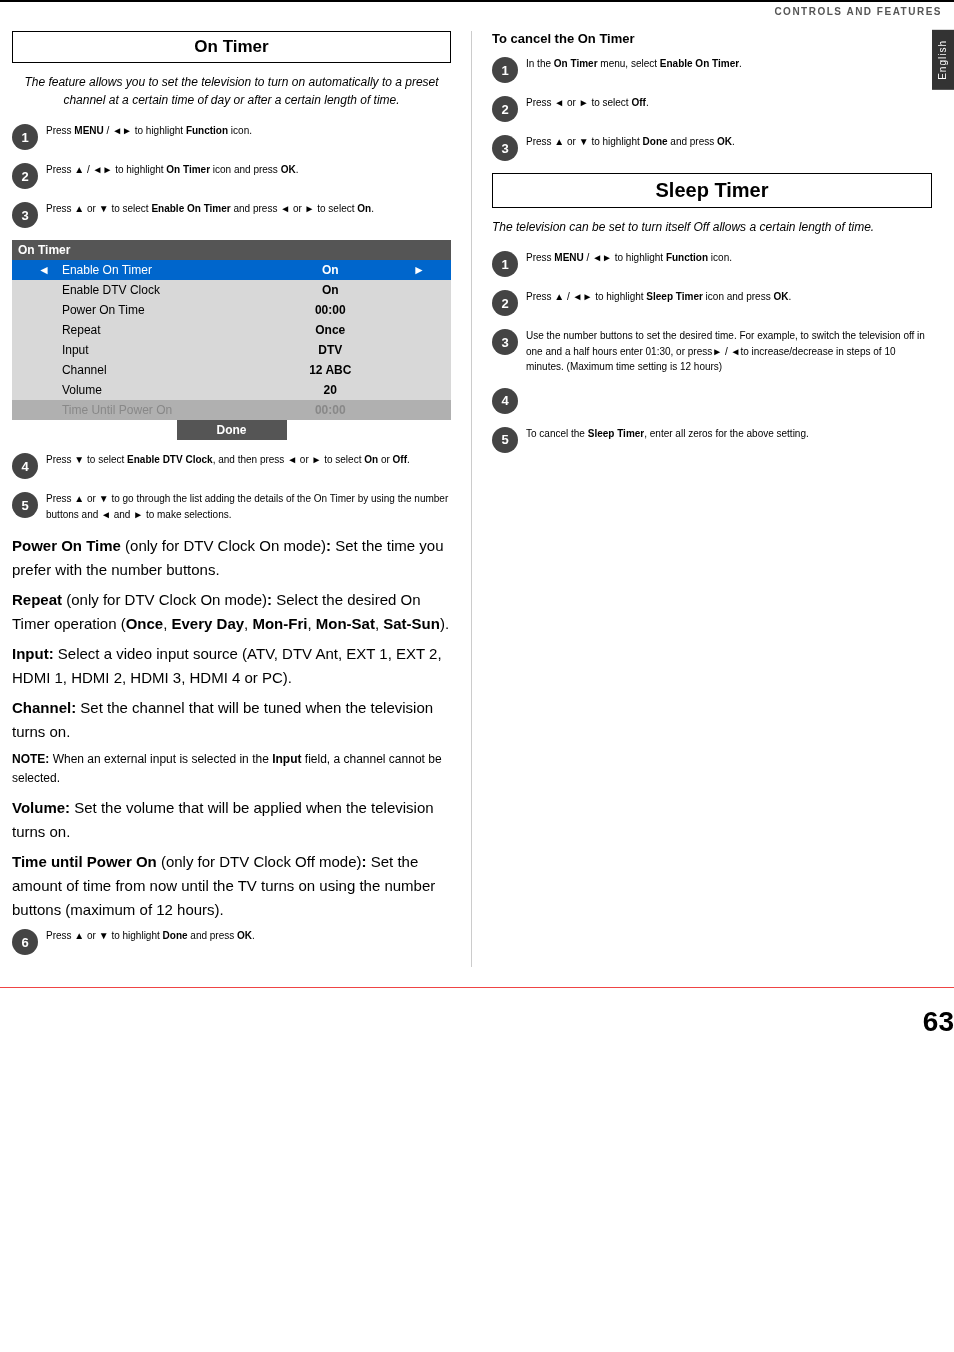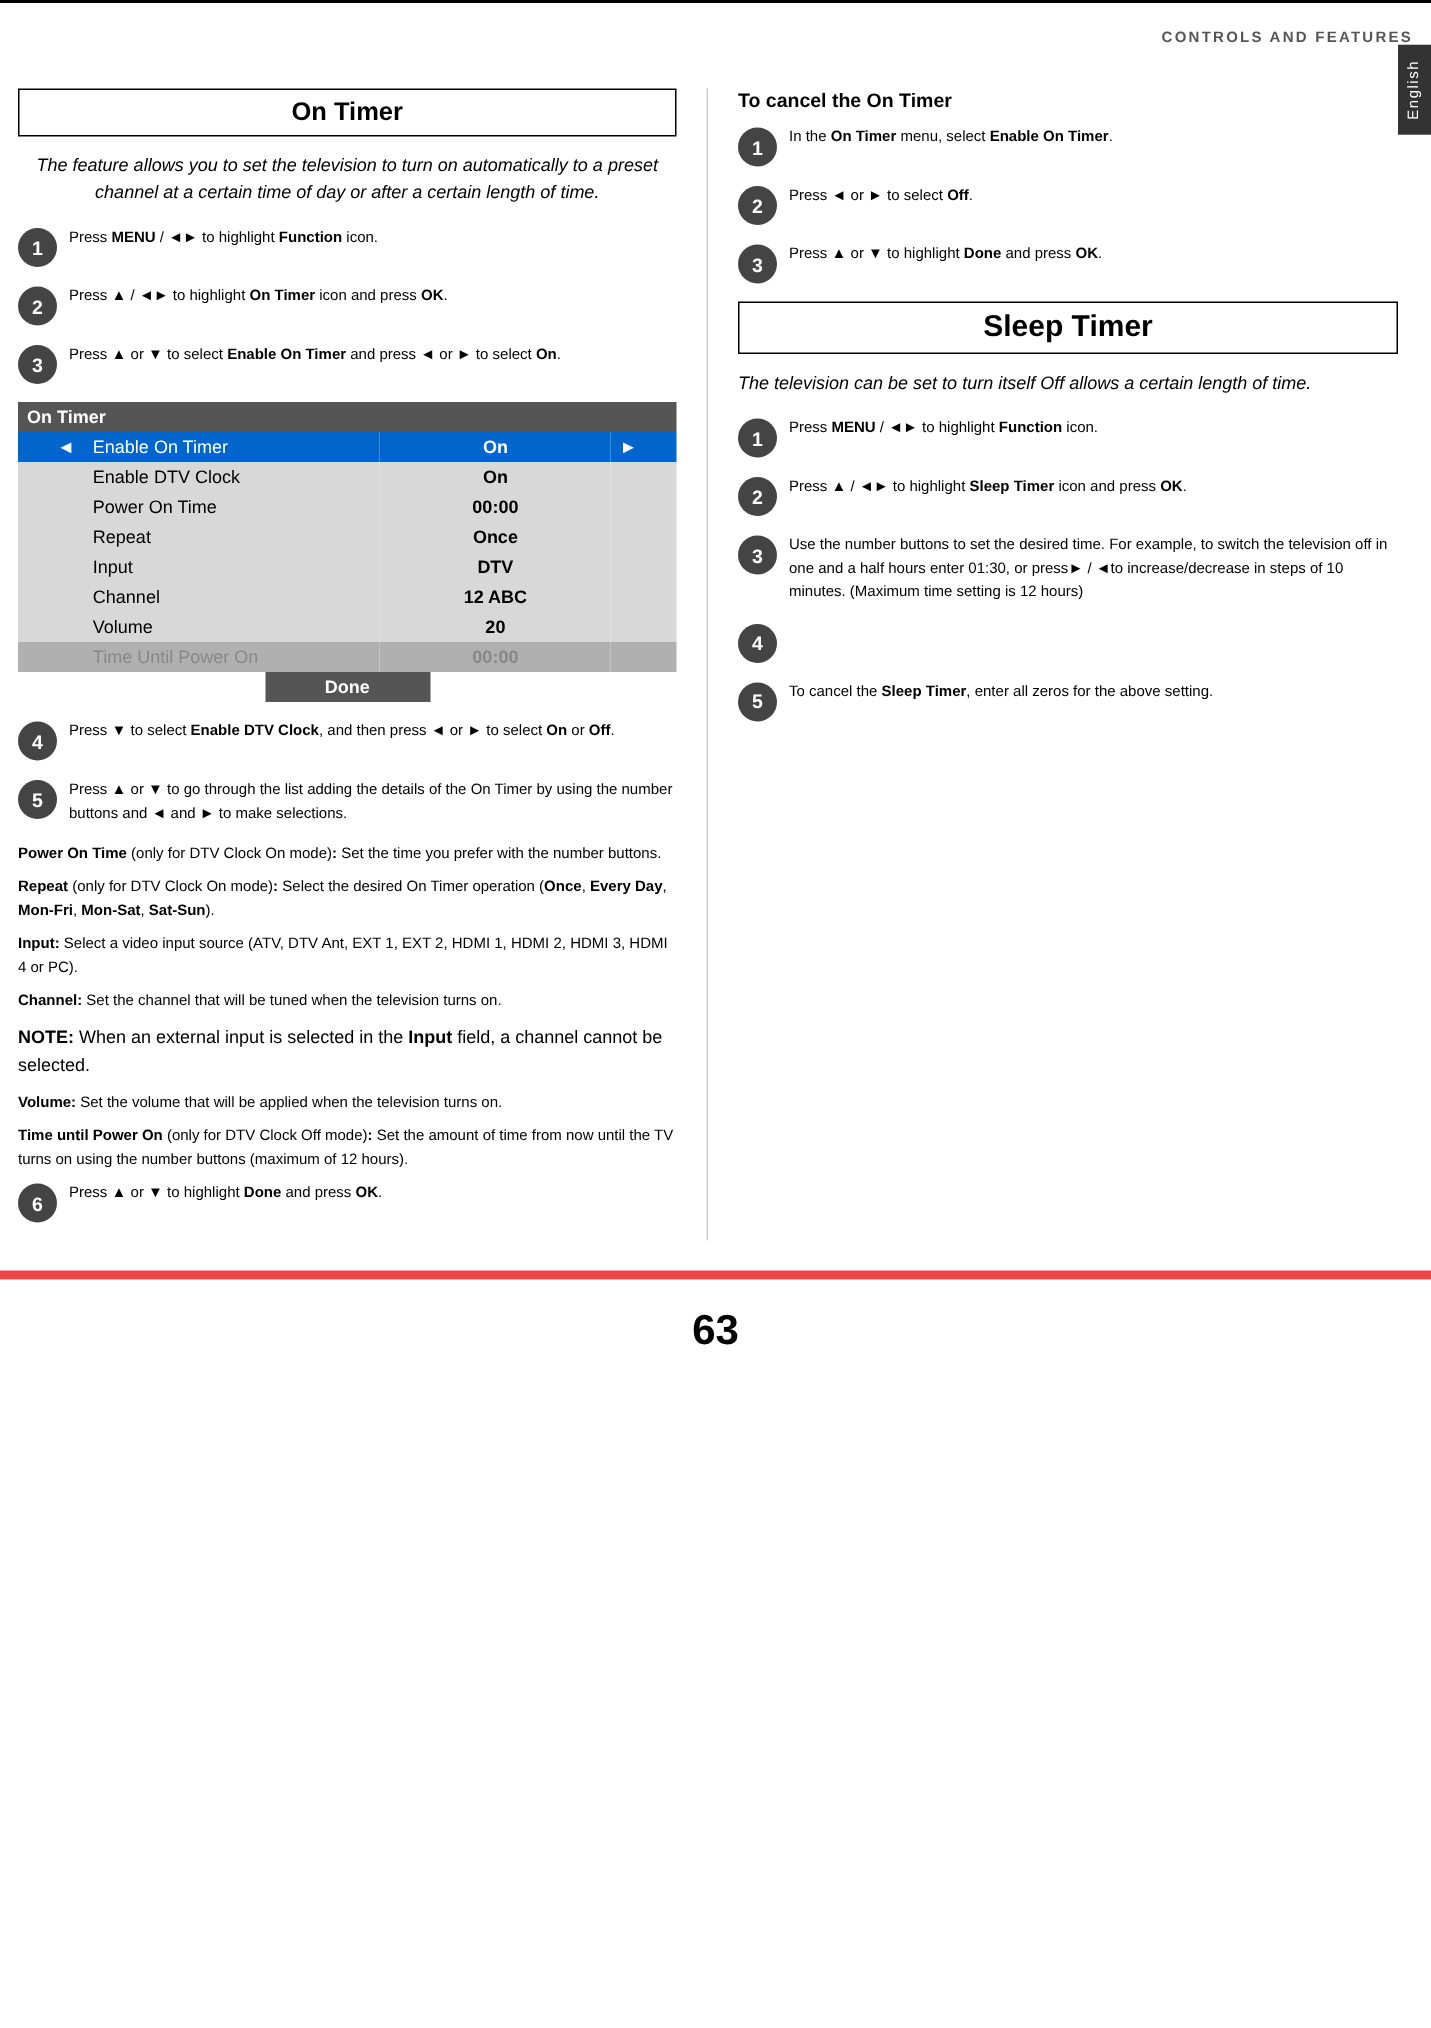--- a/index.html
+++ b/index.html
@@ -9,21 +9,21 @@
       background: #fff;
       font-family: Arial, Helvetica, sans-serif;
       font-size: 13px;
       color: #000;
       position: relative;
     }
 
     .top-bar {
       width: 100%;
       border-top: 2px solid #000;
-      padding: 18px 12px;
+      padding: 4px 12px;
       text-align: right;
       font-size: 10px;
       letter-spacing: 1.5px;
       color: #555;
       font-weight: bold;
     }
 
     .side-tab {
       position: absolute;
       right: 0;
@@ -169,21 +169,21 @@
       color: #fff;
       padding: 3px 40px;
       font-size: 12px;
       font-weight: bold;
       margin-bottom: 2px;
     }
 
     
     .detail-block {
       margin-top: 8px;
-      font-size: 10px;
+      font-size: 15px;
       line-height: 1.6;
     }
 
     .detail-block p { margin-bottom: 6px; }
     .detail-block b { font-weight: bold; }
 
     .note-block {
       margin-top: 6px;
       margin-bottom: 6px;
       font-size: 12px;
@@ -199,25 +199,25 @@
       margin-bottom: 10px;
     }
 
     .cancel-title {
       font-size: 13px;
       font-weight: bold;
       margin-bottom: 10px;
     }
 
     .page-num {
-      text-align: center;
+      text-align: right;
       font-size: 28px;
       font-weight: bold;
       padding: 18px 0 10px 0;
-      border-top: 6px solid #ef4444;
+      border-top: 1px solid #ef4444;
       margin-top: 10px;
     }
   </style>
 </head>
 <body>
 
 <div class="top-bar">
   <span>CONTROLS AND FEATURES</span>
 </div>
 

